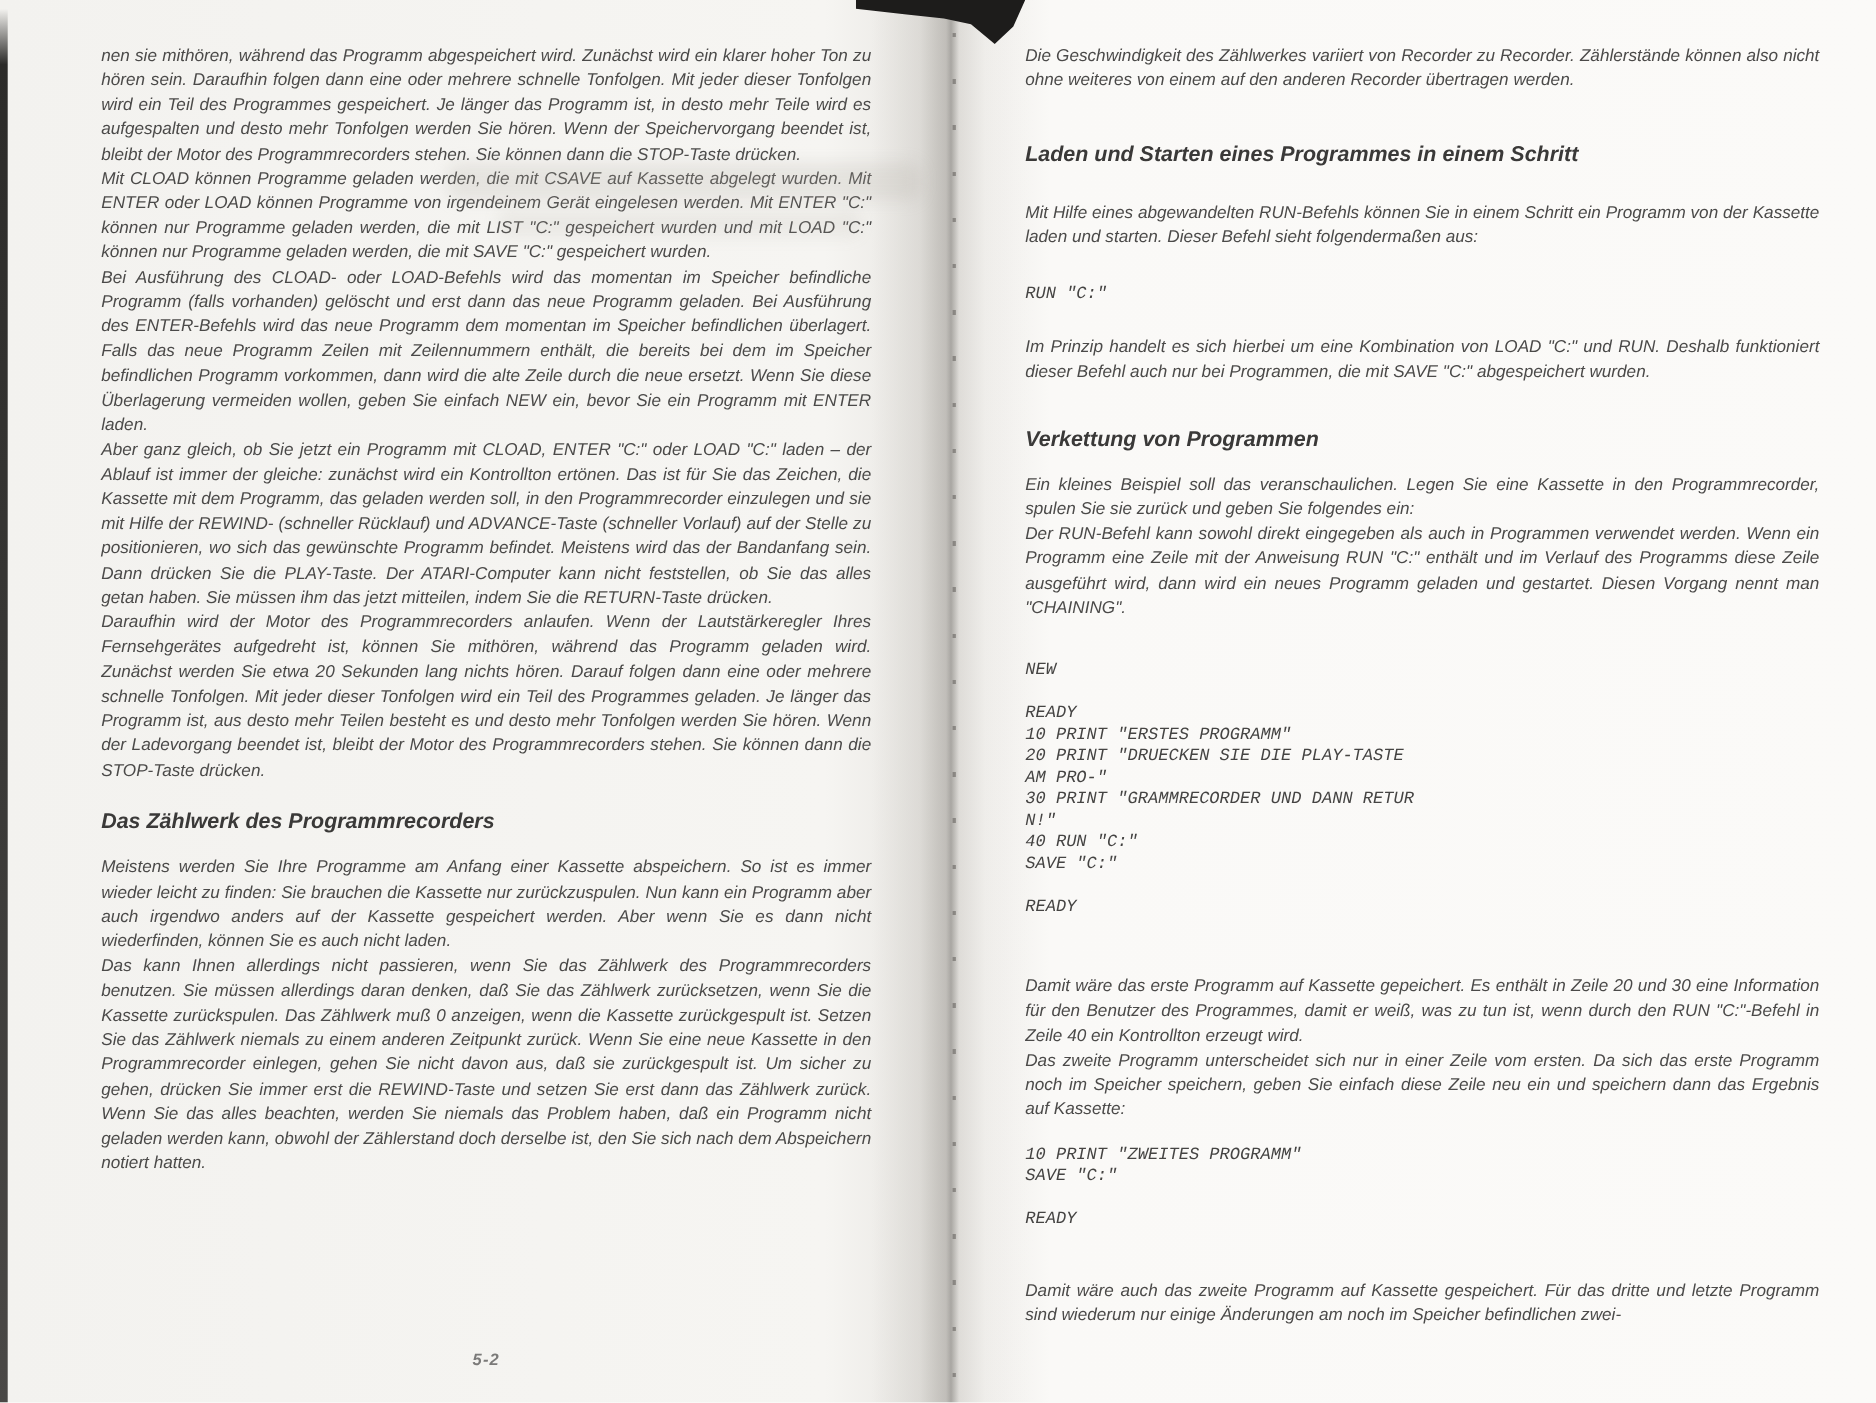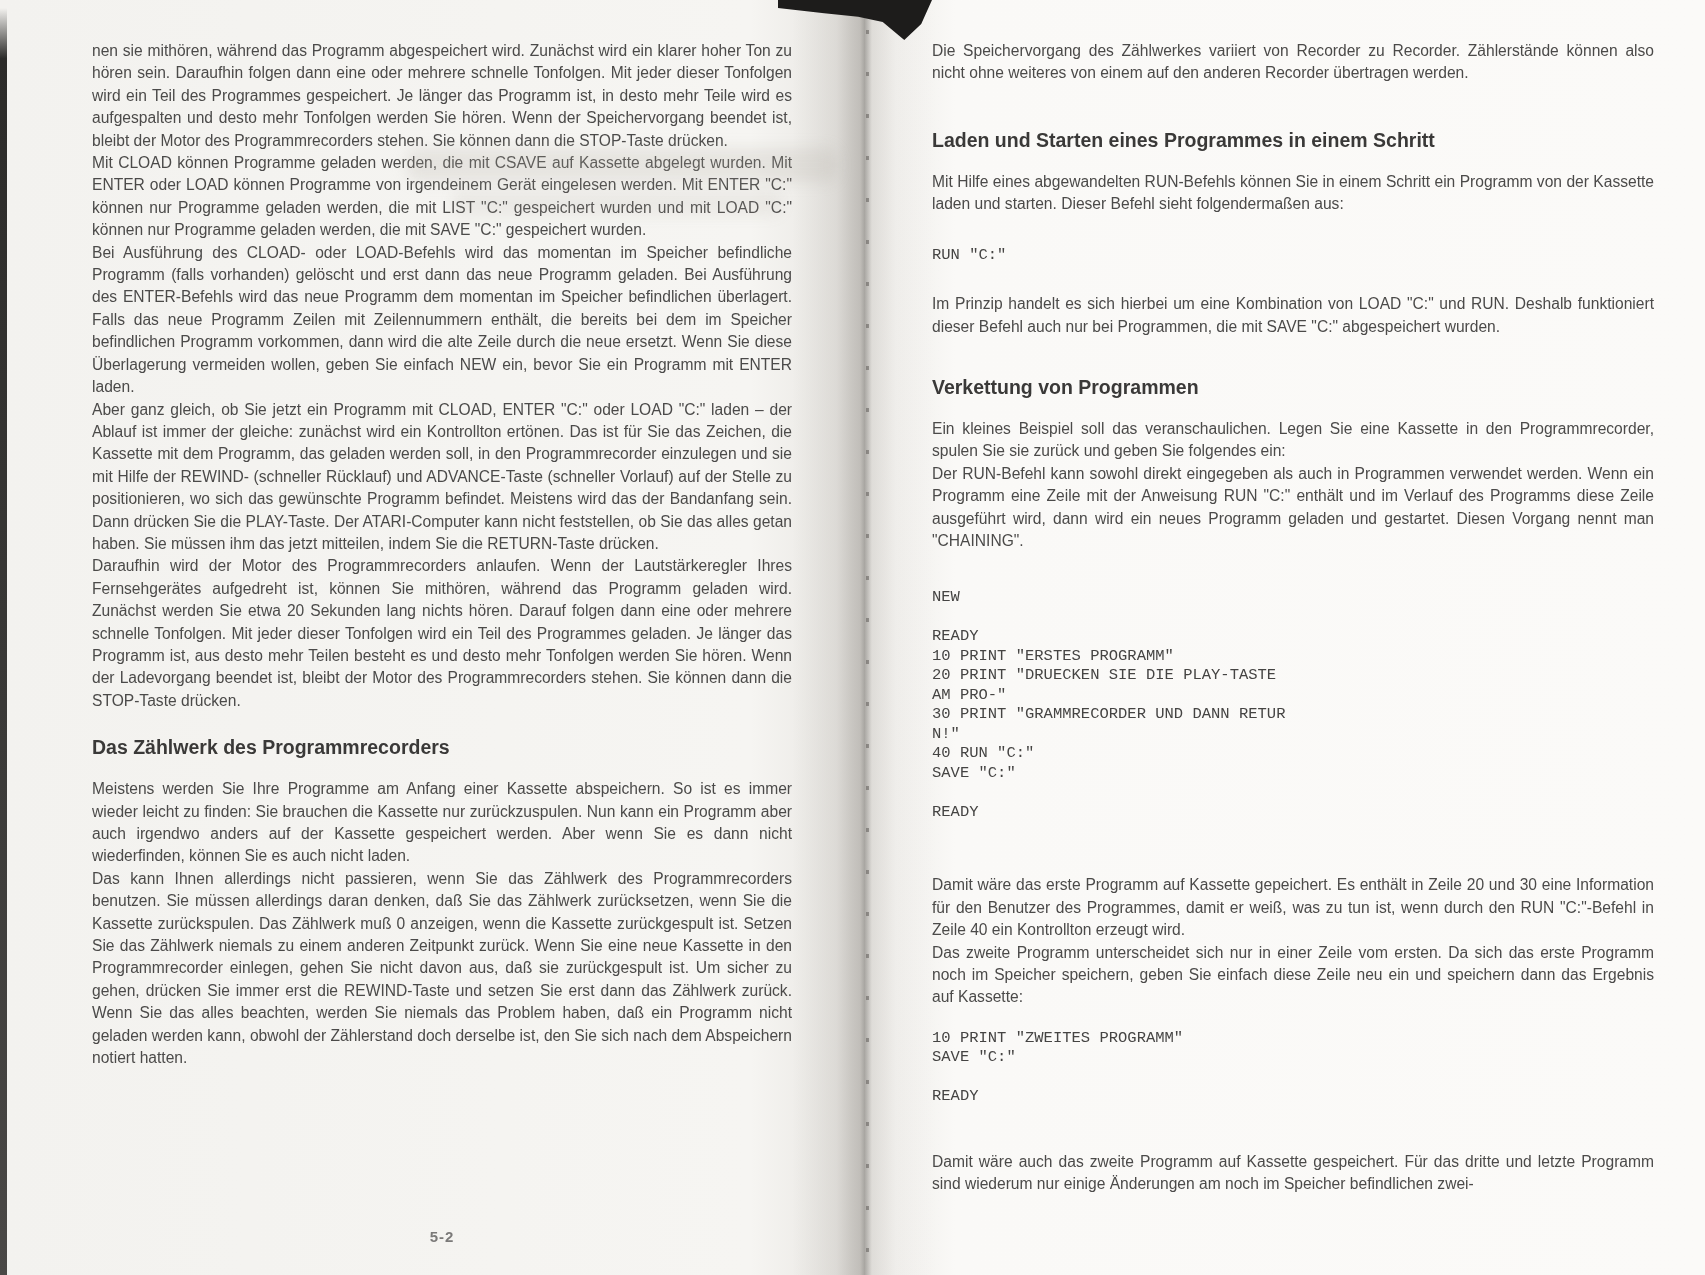--- a/index.html
+++ b/index.html
@@ -1,15 +1,15 @@
 <!DOCTYPE html>
 <html lang="de"><head>
 <meta charset="utf-8">
 <style>
-  * { box-sizing: border-box; }
+  * { box-sizing: border-box; font-style: italic; }
   html, body { margin: 0; padding: 0; }
   body {
     width: 1705px; height: 1275px;
     background: #fbfaf8;
     overflow: hidden;
     font-family: "Liberation Sans", sans-serif;
   }
   .spread {
     position: relative; width: 1705px; height: 1275px;
     background: linear-gradient(90deg, #f3f2ef 0%, #f6f5f2 44%, #e7e5e1 50%, #faf9f7 56%, #fbfaf8 100%);
@@ -62,21 +62,21 @@
     hyphens: auto; -webkit-hyphens: auto;
   }
   .heading {
     margin: 0;
     font-size: 19.5px; line-height: 26px;
     font-weight: bold; color: #3a3938;
     text-align: left;
   }
   .h-left-1  { margin: 30px 0 16px; }
   .h-left-2  { margin: 22px 0 18px; }
-  .h-right-1 { margin: 42px 0 18px; }
+  .h-right-1 { margin: 42px 0 30px; }
   .h-right-2 { margin: 36px 0 18px; }
 
   .code {
     margin: 0;
     font-family: "Liberation Mono", "DejaVu Sans Mono", monospace;
     font-size: 15.5px; line-height: 19.5px;
     color: #454443;
     white-space: pre-wrap;
     text-align: left;
   }
@@ -114,21 +114,21 @@
     <p class="body">Bei Ausführung des CLOAD- oder LOAD-Befehls wird das momentan im Speicher befindliche Programm (falls vorhanden) gelöscht und erst dann das neue Programm geladen. Bei Ausführung des ENTER-Befehls wird das neue Programm dem momentan im Speicher befindlichen überlagert. Falls das neue Programm Zeilen mit Zeilennummern enthält, die bereits bei dem im Speicher befindlichen Programm vorkommen, dann wird die alte Zeile durch die neue ersetzt. Wenn Sie diese Überlagerung vermeiden wollen, geben Sie einfach NEW ein, bevor Sie ein Programm mit ENTER laden.</p>
     <p class="body">Aber ganz gleich, ob Sie jetzt ein Programm mit CLOAD, ENTER "C:" oder LOAD "C:" laden – der Ablauf ist immer der gleiche: zunächst wird ein Kontrollton ertönen. Das ist für Sie das Zeichen, die Kassette mit dem Programm, das geladen werden soll, in den Programmrecorder einzulegen und sie mit Hilfe der REWIND- (schneller Rücklauf) und ADVANCE-Taste (schneller Vorlauf) auf der Stelle zu positionieren, wo sich das gewünschte Programm befindet. Meistens wird das der Bandanfang sein. Dann drücken Sie die PLAY-Taste. Der ATARI-Computer kann nicht feststellen, ob Sie das alles getan haben. Sie müssen ihm das jetzt mitteilen, indem Sie die RETURN-Taste drücken.</p>
     <p class="body">Daraufhin wird der Motor des Programmrecorders anlaufen. Wenn der Lautstärkeregler Ihres Fernsehgerätes aufgedreht ist, können Sie mithören, während das Programm geladen wird. Zunächst werden Sie etwa 20 Sekunden lang nichts hören. Darauf folgen dann eine oder mehrere schnelle Tonfolgen. Mit jeder dieser Tonfolgen wird ein Teil des Programmes geladen. Je länger das Programm ist, aus desto mehr Teilen besteht es und desto mehr Tonfolgen werden Sie hören. Wenn der Ladevorgang beendet ist, bleibt der Motor des Programmrecorders stehen. Sie können dann die STOP-Taste drücken.</p>
 
     <h2 class="heading h-left-2">Das Zählwerk des Programmrecorders</h2>
     <p class="body">Meistens werden Sie Ihre Programme am Anfang einer Kassette abspeichern. So ist es immer wieder leicht zu finden: Sie brauchen die Kassette nur zurückzuspulen. Nun kann ein Programm aber auch irgendwo anders auf der Kassette gespeichert werden. Aber wenn Sie es dann nicht wiederfinden, können Sie es auch nicht laden.</p>
     <p class="body">Das kann Ihnen allerdings nicht passieren, wenn Sie das Zählwerk des Programmrecorders benutzen. Sie müssen allerdings daran denken, daß Sie das Zählwerk zurücksetzen, wenn Sie die Kassette zurückspulen. Das Zählwerk muß 0 anzeigen, wenn die Kassette zurückgespult ist. Setzen Sie das Zählwerk niemals zu einem anderen Zeitpunkt zurück. Wenn Sie eine neue Kassette in den Programmrecorder einlegen, gehen Sie nicht davon aus, daß sie zurückgespult ist. Um sicher zu gehen, drücken Sie immer erst die REWIND-Taste und setzen Sie erst dann das Zählwerk zurück. Wenn Sie das alles beachten, werden Sie niemals das Problem haben, daß ein Programm nicht geladen werden kann, obwohl der Zählerstand doch derselbe ist, den Sie sich nach dem Abspeichern notiert hatten.</p>
   </div>
 
   <div class="page page-right">
-    <p class="body">Die Speichervorgang des Zählwerkes variiert von Recorder zu Recorder. Zählerstände können also nicht ohne weiteres von einem auf den anderen Recorder übertragen werden.</p>
+    <p class="body">Die Geschwindigkeit des Zählwerkes variiert von Recorder zu Recorder. Zählerstände können also nicht ohne weiteres von einem auf den anderen Recorder übertragen werden.</p>
 
     <h2 class="heading h-right-1">Laden und Starten eines Programmes in einem Schritt</h2>
     <p class="body">Mit Hilfe eines abgewandelten RUN-Befehls können Sie in einem Schritt ein Programm von der Kassette laden und starten. Dieser Befehl sieht folgendermaßen aus:</p>
     <pre class="code code-inline">RUN "C:"</pre>
     <p class="body">Im Prinzip handelt es sich hierbei um eine Kombination von LOAD "C:" und RUN. Deshalb funktioniert dieser Befehl auch nur bei Programmen, die mit SAVE "C:" abgespeichert wurden.</p>
 
     <h2 class="heading h-right-2">Verkettung von Programmen</h2>
     <p class="body">Ein kleines Beispiel soll das veranschaulichen. Legen Sie eine Kassette in den Programmrecorder, spulen Sie sie zurück und geben Sie folgendes ein:</p>
     <p class="body">Der RUN-Befehl kann sowohl direkt eingegeben als auch in Programmen verwendet werden. Wenn ein Programm eine Zeile mit der Anweisung RUN "C:" enthält und im Verlauf des Programms diese Zeile ausgeführt wird, dann wird ein neues Programm geladen und gestartet. Diesen Vorgang nennt man "CHAINING".</p>
 

